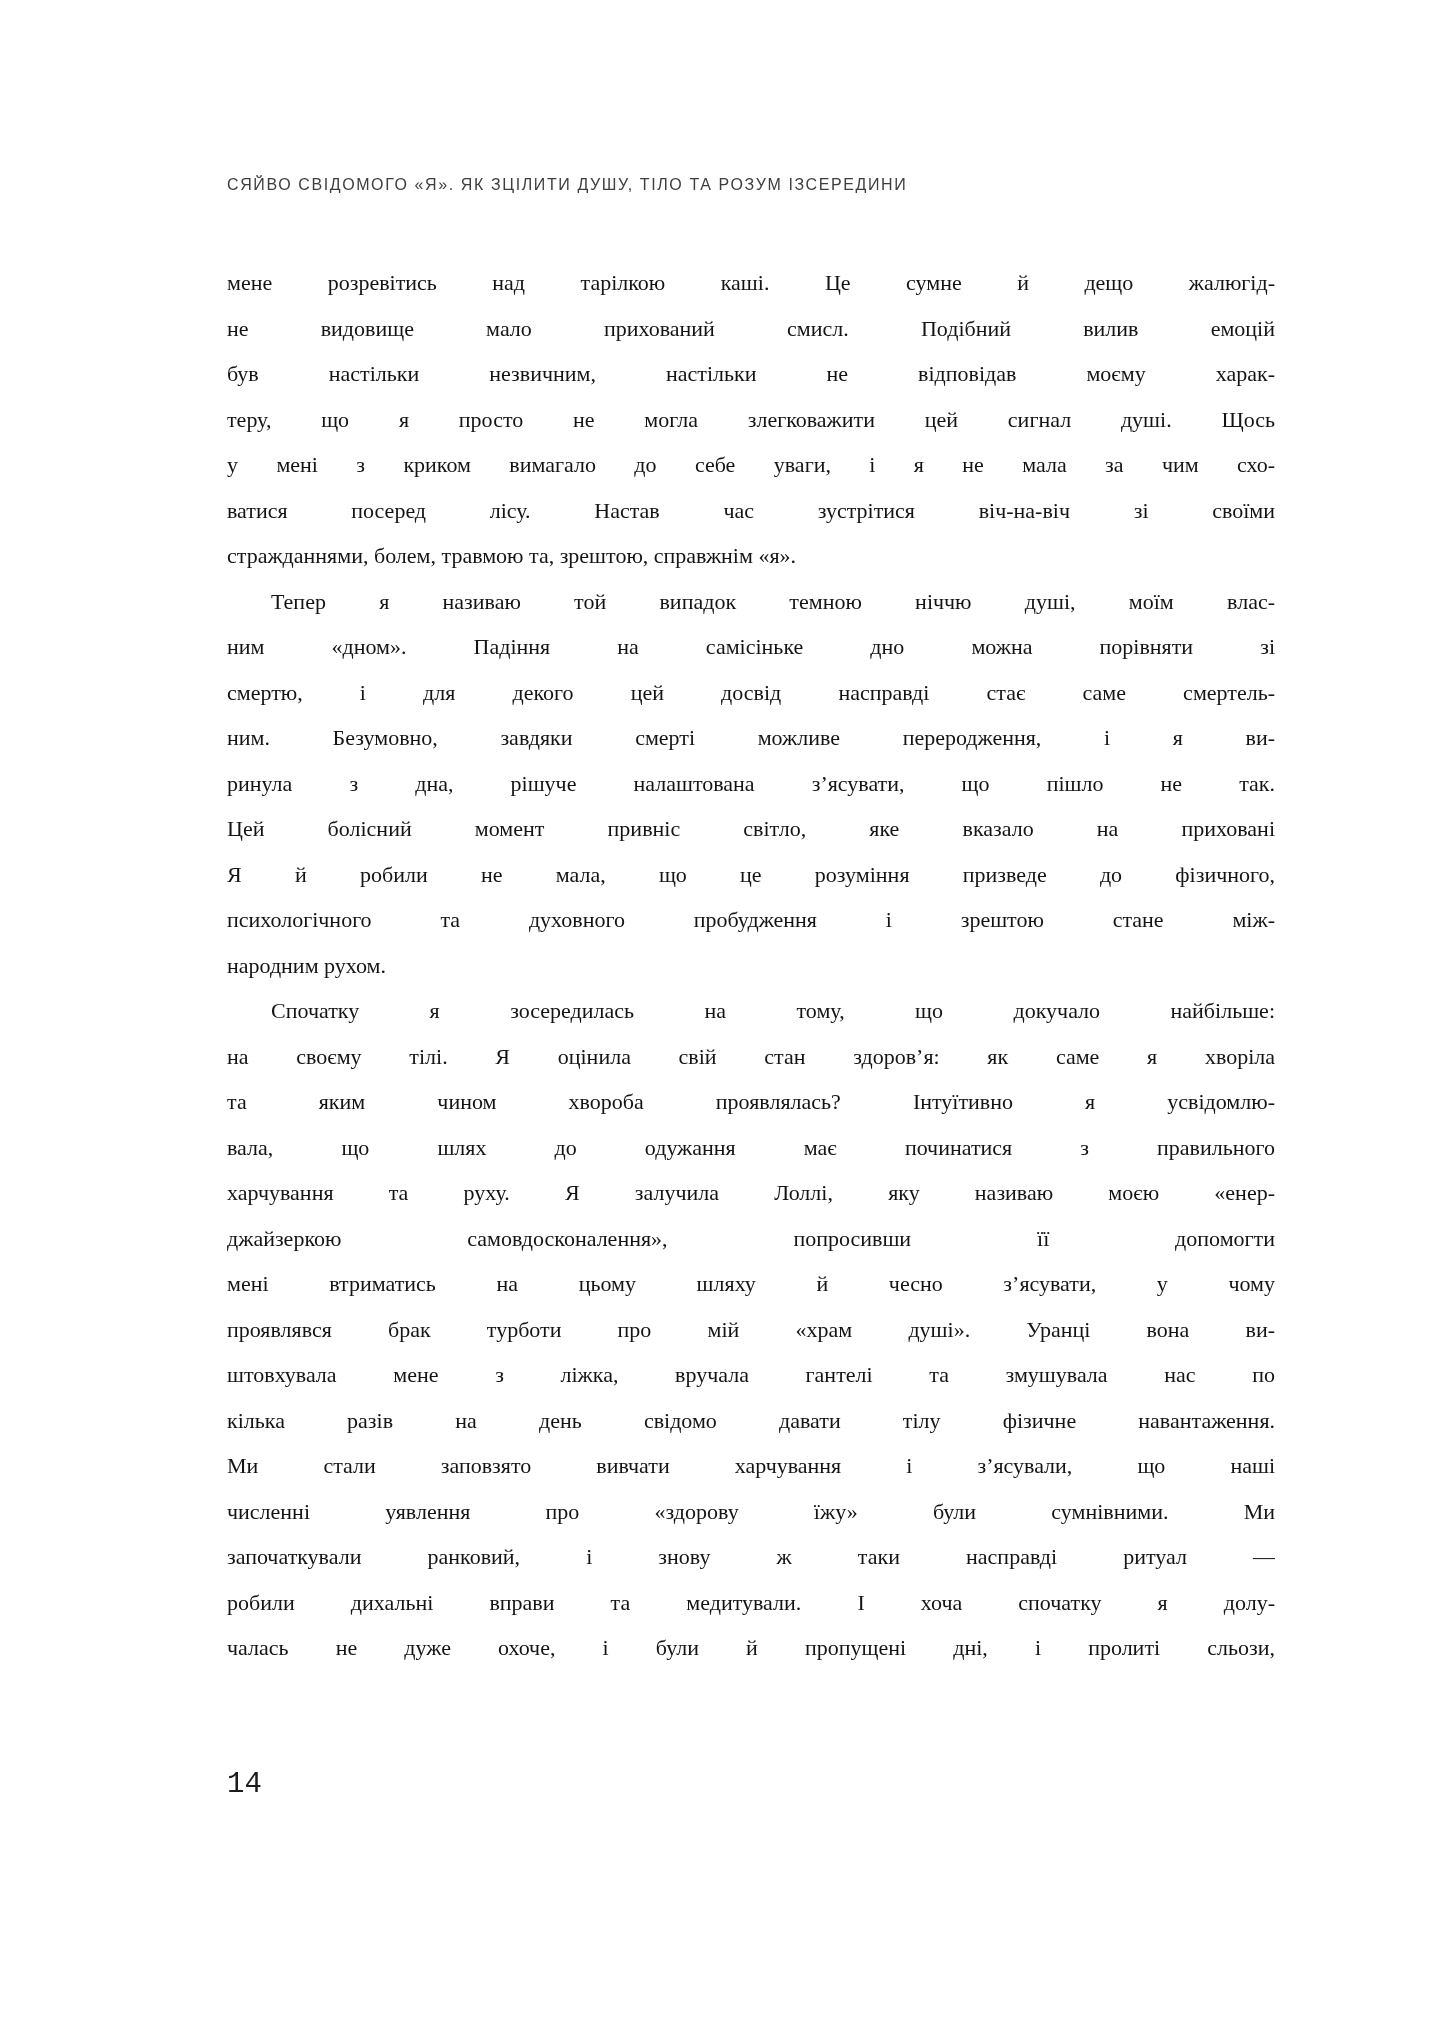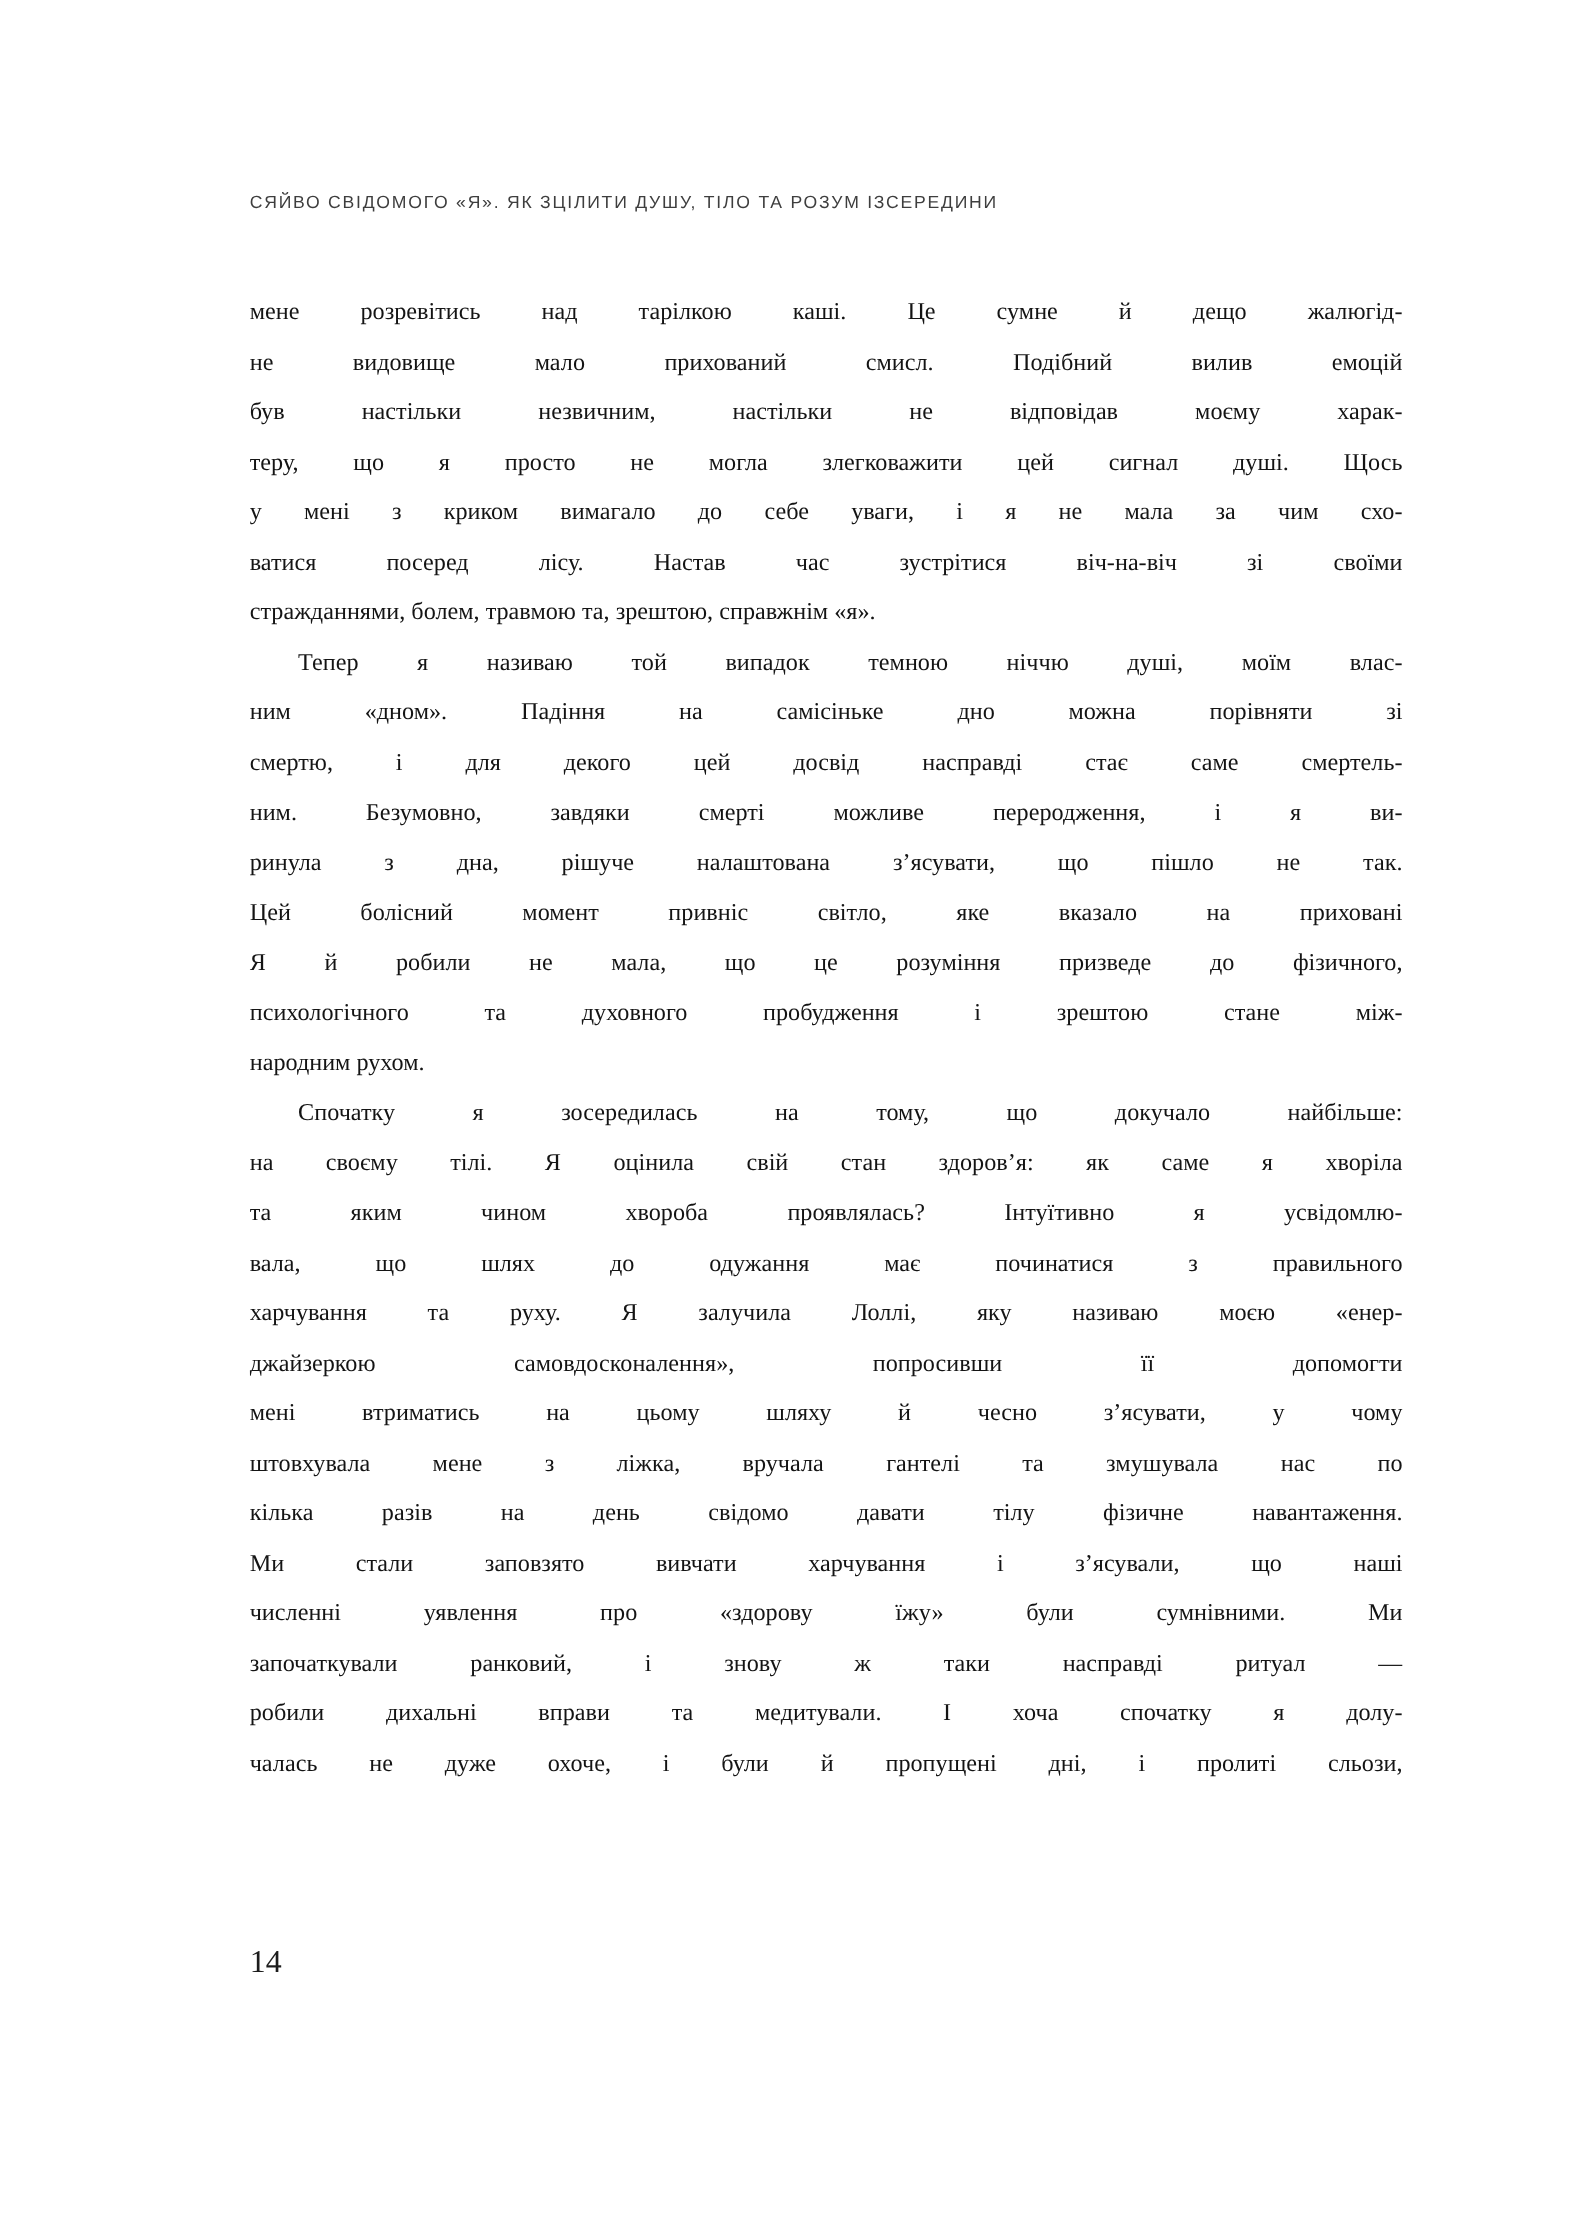--- a/index.html
+++ b/index.html
@@ -47,21 +47,21 @@
   .line.par-end {
     text-align-last: left;
   }
   .line.indent {
     text-indent: 44px;
   }
   .page-number {
     position: absolute;
     left: 227px;
     top: 1768px;
-    font-family: Liberation Serif, serif;
+    font-family: Liberation Mono, monospace;
     font-size: 29px;
     font-weight: 400;
     color: #1c1c1c;
   }
 </style>
 </head>
 <body>
 
 <div class="page">
 
@@ -84,20 +84,21 @@
       <div class="line">Я й робили не мала, що це розуміння призведе до фізичного,</div>
       <div class="line">психологічного та духовного пробудження і зрештою стане між-</div>
       <div class="line par-end">народним рухом.</div>
       <div class="line indent">Спочатку я зосередилась на тому, що докучало найбільше:</div>
       <div class="line">на своєму тілі. Я оцінила свій стан здоров’я: як саме я хворіла</div>
       <div class="line">та яким чином хвороба проявлялась? Інтуїтивно я усвідомлю-</div>
       <div class="line">вала, що шлях до одужання має починатися з правильного</div>
       <div class="line">харчування та руху. Я залучила Лоллі, яку називаю моєю «енер-</div>
       <div class="line">джайзеркою самовдосконалення», попросивши її допомогти</div>
       <div class="line">мені втриматись на цьому шляху й чесно з’ясувати, у чому</div>
+      <div class="line">проявлявся брак турботи про мій «храм душі». Уранці вона ви-</div>
       <div class="line">штовхувала мене з ліжка, вручала гантелі та змушувала нас по</div>
       <div class="line">кілька разів на день свідомо давати тілу фізичне навантаження.</div>
       <div class="line">Ми стали заповзято вивчати харчування і з’ясували, що наші</div>
       <div class="line">численні уявлення про «здорову їжу» були сумнівними. Ми</div>
       <div class="line">започаткували ранковий, і знову ж таки насправді ритуал —</div>
       <div class="line">робили дихальні вправи та медитували. І хоча спочатку я долу-</div>
       <div class="line">чалась не дуже охоче, і були й пропущені дні, і пролиті сльози,</div>
     </div>
 
   <div class="page-number">14</div>

